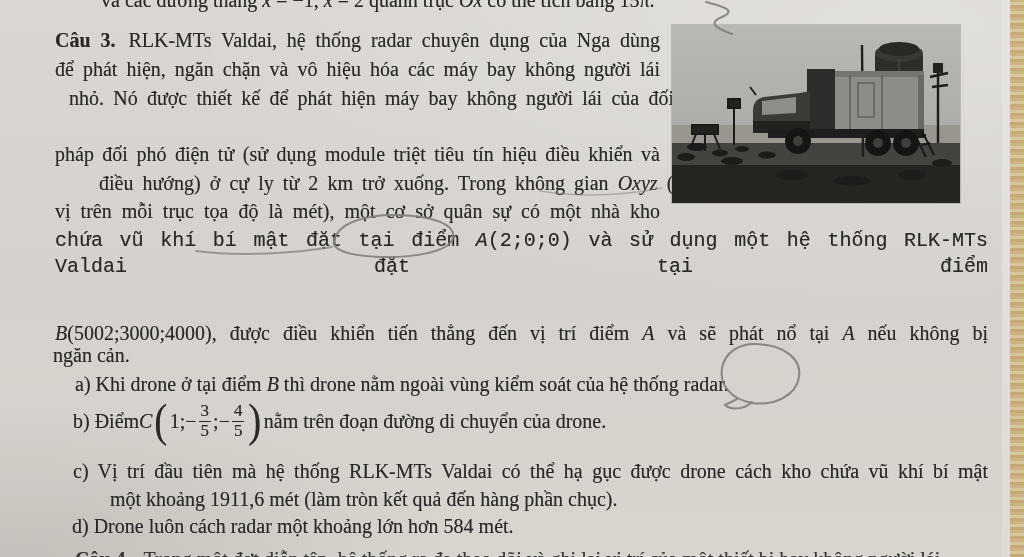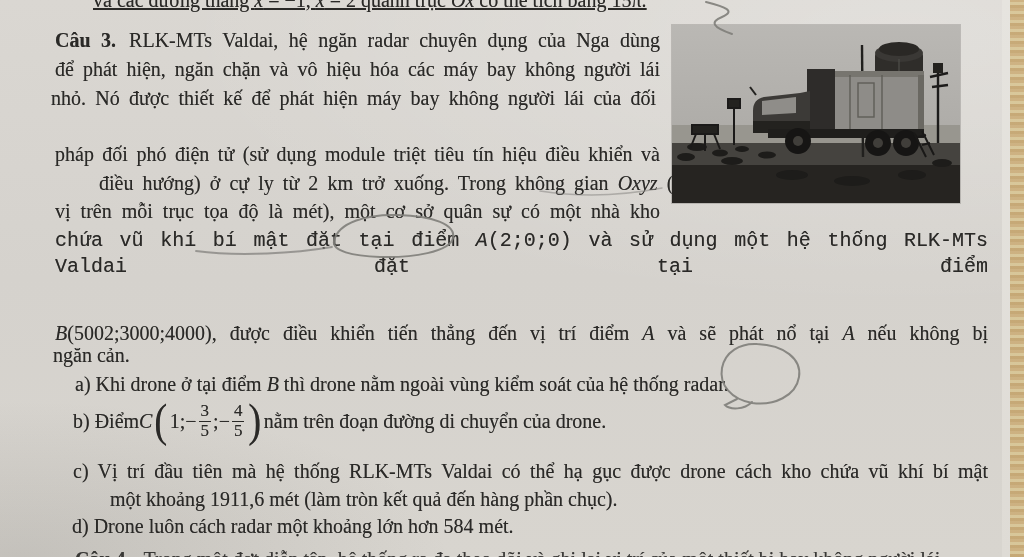--- a/index.html
+++ b/index.html
@@ -36,31 +36,31 @@
     position:absolute;right:0;top:0;width:14px;height:557px;
     background:repeating-linear-gradient(0deg,#c3a167 0 3px,#d8c490 3px 6px,#cbab74 6px 9px);
     opacity:.85;
   }
 </style>
 </head>
 <body>
 
 <div class="page">
 
-  <div class="ln cut-top" style="left:93px;top:0;width:640px;text-decoration:underline;">
+  <div class="ln cut-top" style="left:101px;top:0;width:640px;">
     <div style="margin-top:-13px;">
       <span>và các đường thẳng </span><span class="it">x</span><span> = −1, </span><span class="it">x</span><span> = 2 quanh trục </span><span class="it">Ox</span><span> có thể tích bằng 15π.</span>
     </div>
   </div>
 
   <div class="ln jl" style="left:55px;top:27px;width:605px;">
-    <span class="bold">Câu 3.</span><span>RLK-MTs Valdai, hệ ngăn radar chuyên dụng của Nga dùng</span>
+    <span class="bold">Câu 3.</span><span>RLK-MTs Valdai, hệ thống radar chuyên dụng của Nga dùng</span>
   </div>
   <div class="ln jl" style="left:55px;top:56px;width:605px;">để phát hiện, ngăn chặn và vô hiệu hóa các máy bay không người lái</div>
-  <div class="ln jl" style="left:51px;top:85px;width:605px;">nhỏ. Nó được thiết kế để phát hiện máy bay không người lái của đối</div>
+  <div class="ln jl" style="left:69px;top:85px;width:605px;">nhỏ. Nó được thiết kế để phát hiện máy bay không người lái của đối</div>
   <div class="ln jl" style="left:55px;top:141px;width:605px;">pháp đối phó điện tử (sử dụng module triệt tiêu tín hiệu điều khiển và</div>
   <div class="ln jl" style="left:55px;top:170px;width:605px;margin-left:44px;">
     <span>điều hướng) ở cự ly từ 2 km trở xuống. Trong không gian </span><span class="it">Oxyz</span><span> (đơn</span>
   </div>
   <div class="ln jl" style="left:55px;top:198px;width:605px;">vị trên mỗi trục tọa độ là mét), một cơ sở quân sự có một nhà kho</div>
 
   <div class="ln jl" style="left:55px;top:228px;width:933px;font-family:Liberation Mono, monospace;">
     <span>chứa vũ khí bí mật đặt tại điểm </span><span class="it">A</span><span>(2;0;0)</span><span> và sử dụng một hệ thống RLK-MTs Valdai đặt tại điểm</span>
   </div>
   <div class="ln jl" style="left:55px;top:304px;width:933px;margin-top:16px;">

